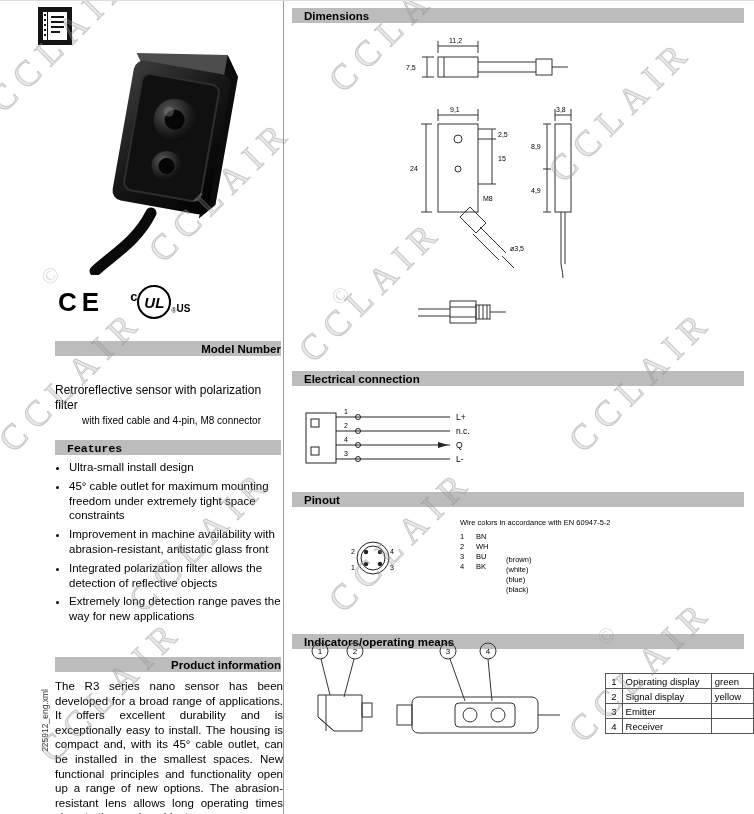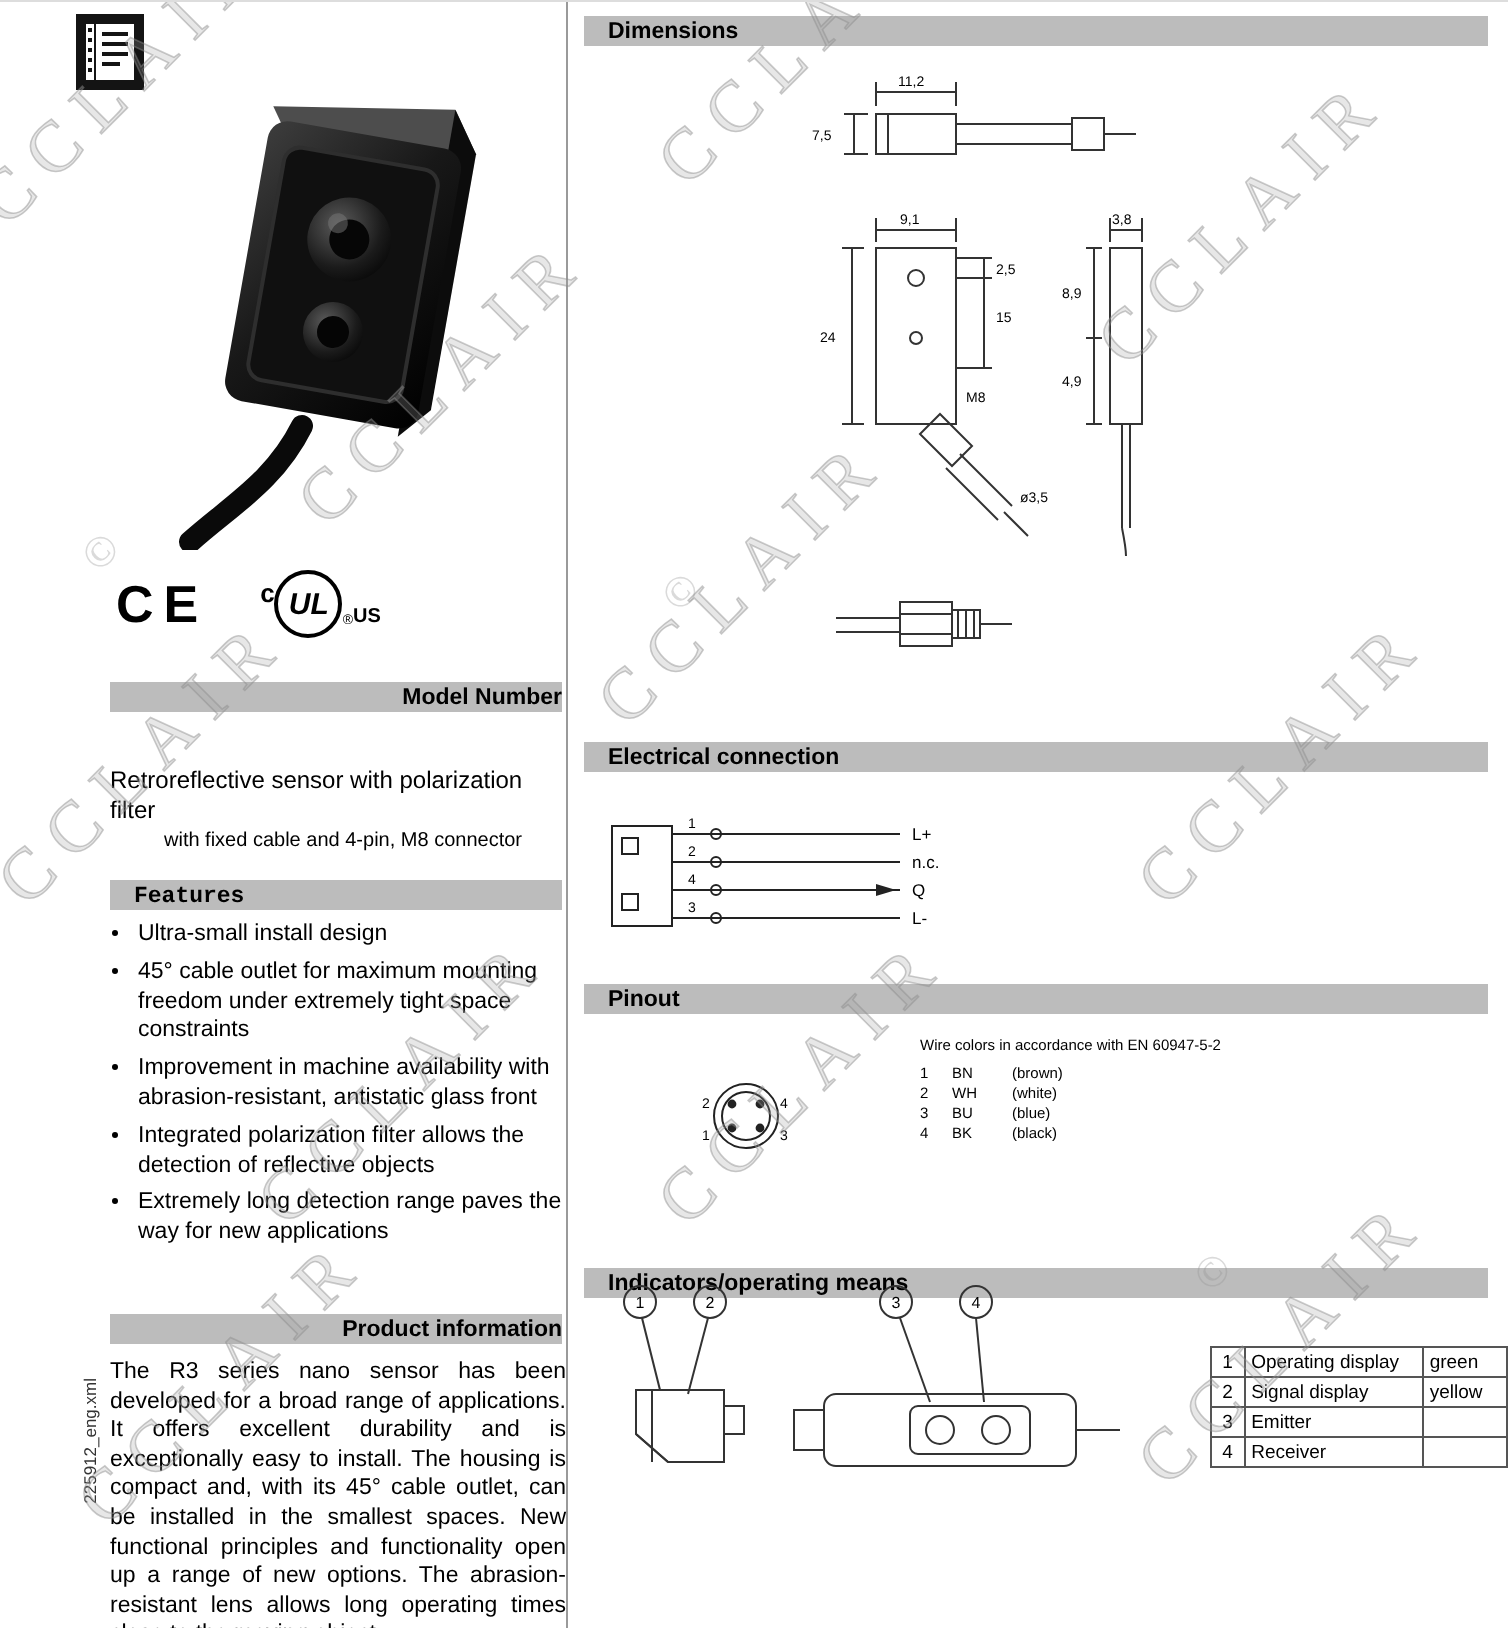--- a/index.html
+++ b/index.html
@@ -58,21 +58,21 @@
                display:flex; align-items:center; justify-content:center;
                font-size:15px; font-weight:bold; font-style:italic; }
   .ul-reg { font-size:7px; margin-top:22px; }
   .ul-us { font-size:10px; font-weight:bold; margin-top:18px; }
 
   
   .pin-note { position:absolute; left:152px; top:4px; font-size:7.5px; }
   .wire-row { position:absolute; font-size:7.5px; line-height:10px; display:flex; }
   .wire-row span:nth-child(1) { width:16px; }
   .wire-row span:nth-child(2) { width:30px; }
-  .wire-row span:nth-child(3) { width:60px; }
+  .wire-row span:nth-child(3) { width:60px;margin-top:23px; }
 
   
   .ind-table { position:absolute; left:605px; top:672px; border-collapse:collapse;
                font-size:9.5px; }
   .ind-table td { border:1px solid #555; padding:1px 3px; height:12px; }
   .ind-table td.c1 { width:10px; text-align:center; }
   .ind-table td.c2 { width:86px; }
   .ind-table td.c3 { width:36px; }
 
   svg { display:block; }

